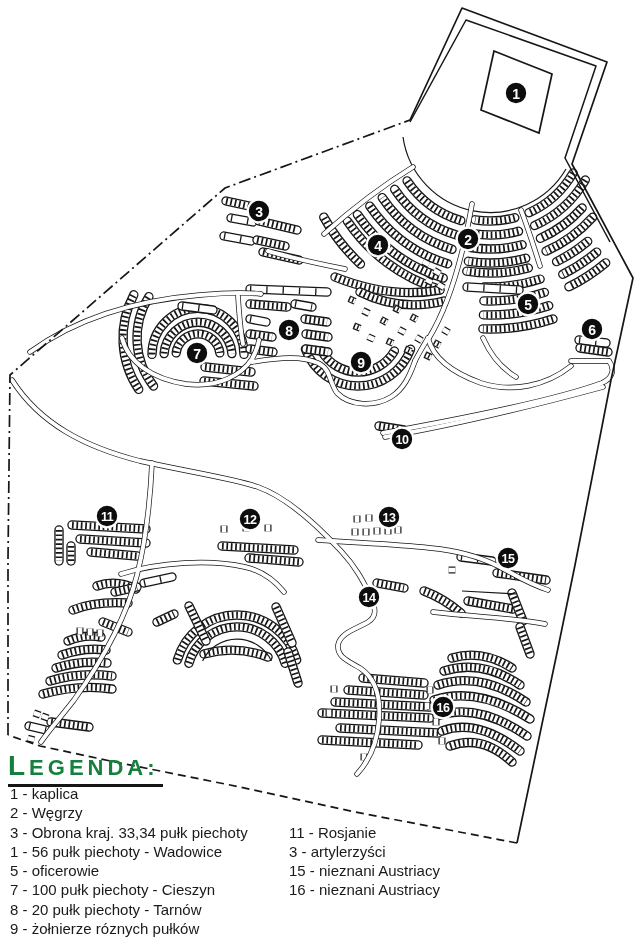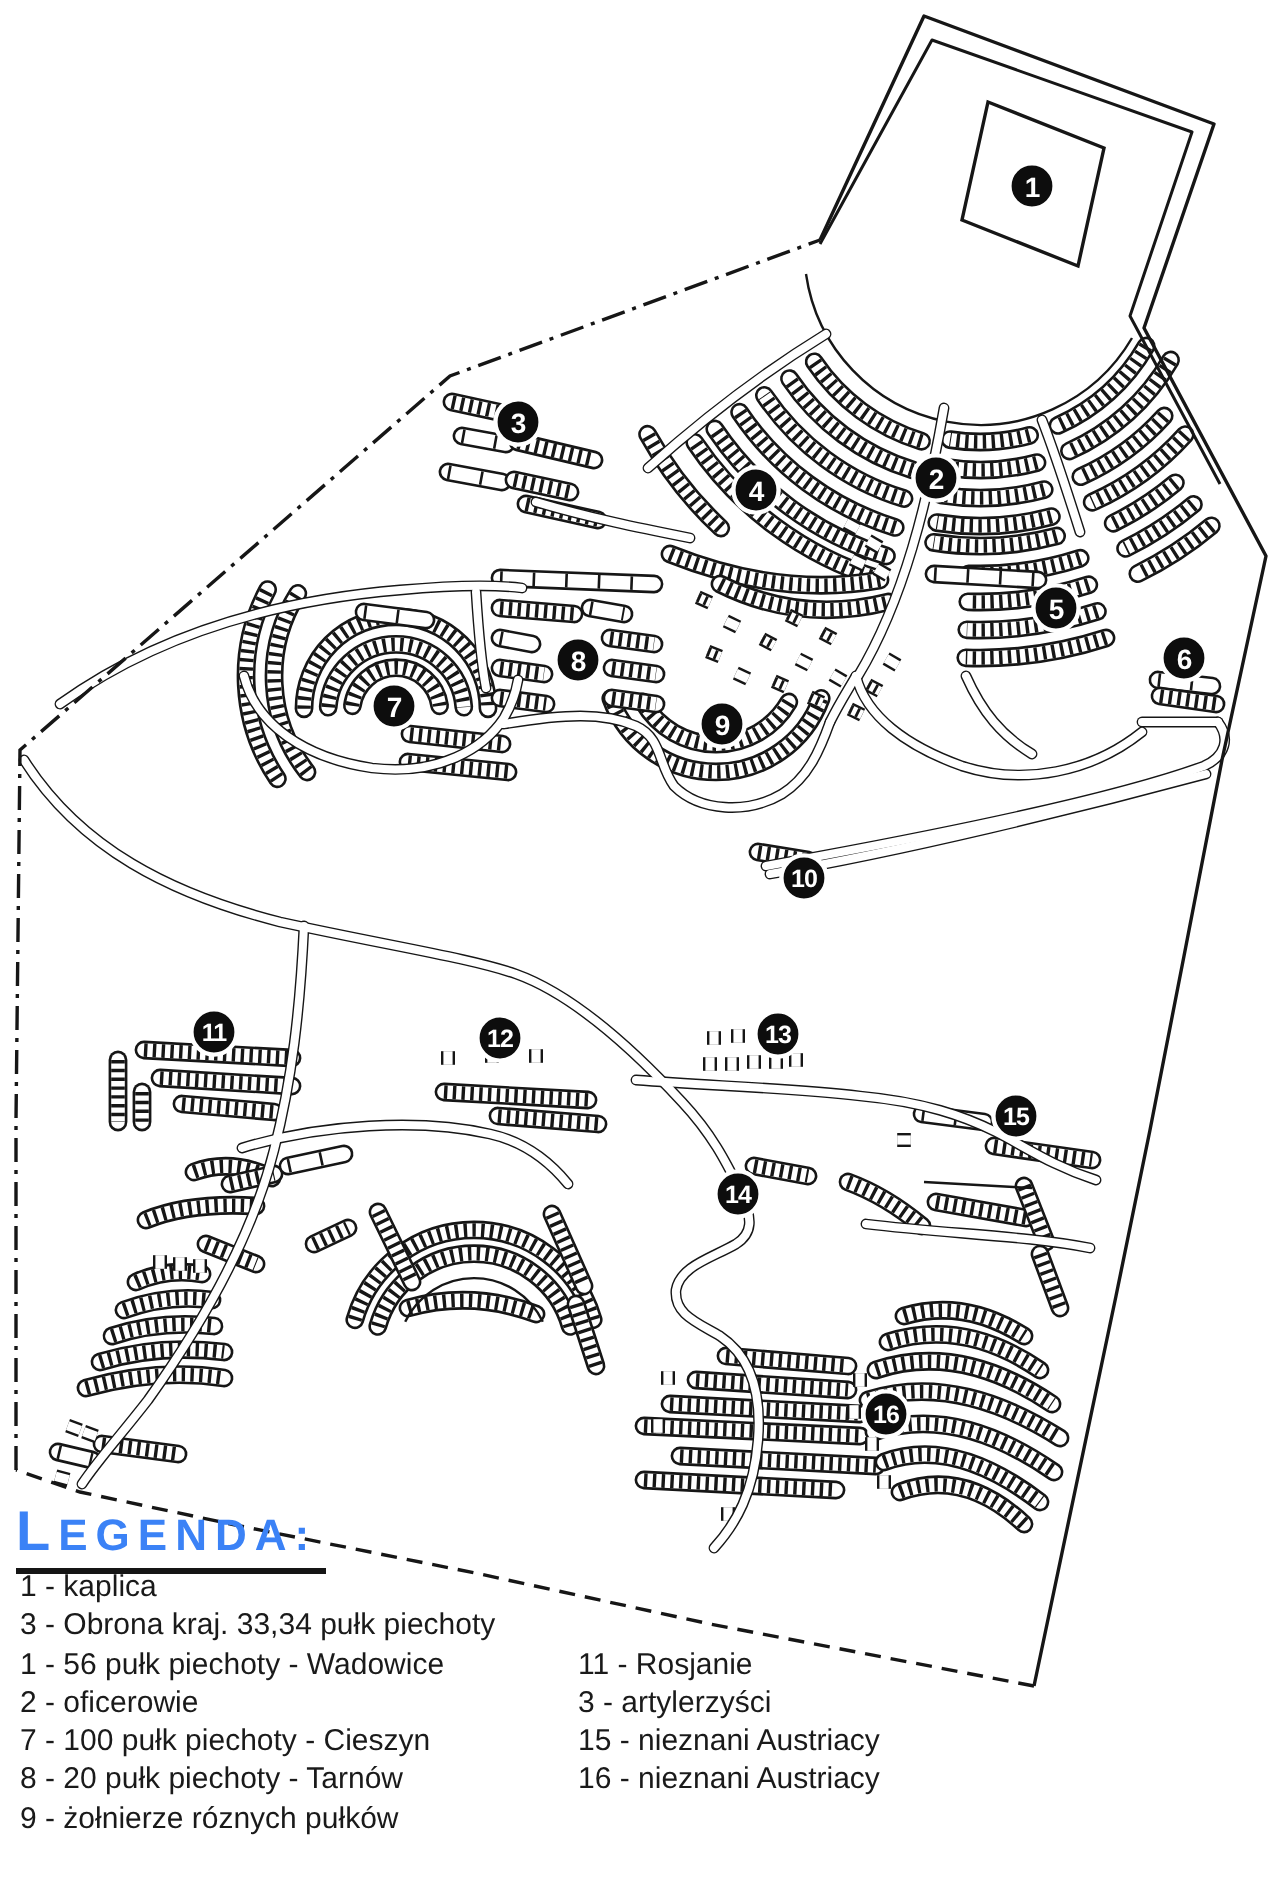--- a/index.html
+++ b/index.html
@@ -9,21 +9,21 @@
     font-family:"Liberation Sans","DejaVu Sans",sans-serif;
     color:#151515;
   }
   svg{position:absolute;left:0;top:0;}
   .legend{position:absolute;left:0;top:0;width:640px;height:949px;pointer-events:none;}
   .legend-title{
     position:absolute;left:8px;top:750px;
     display:inline-block;
     font-weight:bold;font-size:22px;letter-spacing:4px;
     border-bottom:3.5px solid #151515;padding:0 4px 2px 0;
-    color:#3b82f6;
+    color:#15803d;
   }
   .legend-title::first-letter{font-size:28px;}
   .legend-col{position:absolute;font-size:15px;line-height:19.3px;color:#1a1a1a;white-space:nowrap;}
   .legend-col.c1{left:10px;top:784px;}
   .legend-col.c2{left:289px;top:822.6px;}
 </style>
 </head>
 <body>
 
 <div class="stage">
@@ -542,23 +542,24 @@
           <circle cx="443" cy="707" r="11.3" fill="#0d0d0d" stroke="#ffffff" stroke-width="2.2"></circle>
           <text x="443" y="707.5" text-anchor="middle" dominant-baseline="central" fill="#ffffff" font-family="&quot;Liberation Sans&quot;,&quot;DejaVu Sans&quot;,sans-serif" font-weight="bold" font-size="12.5" letter-spacing="-0.5">16</text>
         </g>
       </g>
     </svg>
 
   <div class="legend">
     <div class="legend-title">LEGENDA:</div>
     <div class="legend-col c1">
         <div>1 - kaplica</div>
+        <div>2 - Węgrzy</div>
         <div>3 - Obrona kraj. 33,34 pułk piechoty</div>
         <div>1 - 56 pułk piechoty - Wadowice</div>
-        <div>2 - oficerowie</div>
+        <div>5 - oficerowie</div>
         <div>7 - 100 pułk piechoty - Cieszyn</div>
         <div>8 - 20 pułk piechoty - Tarnów</div>
         <div>9 - żołnierze róznych pułków</div>
       </div>
     <div class="legend-col c2">
         <div>11 - Rosjanie</div>
         <div>3 - artylerzyści</div>
         <div>15 - nieznani Austriacy</div>
         <div>16 - nieznani Austriacy</div>
       </div>

